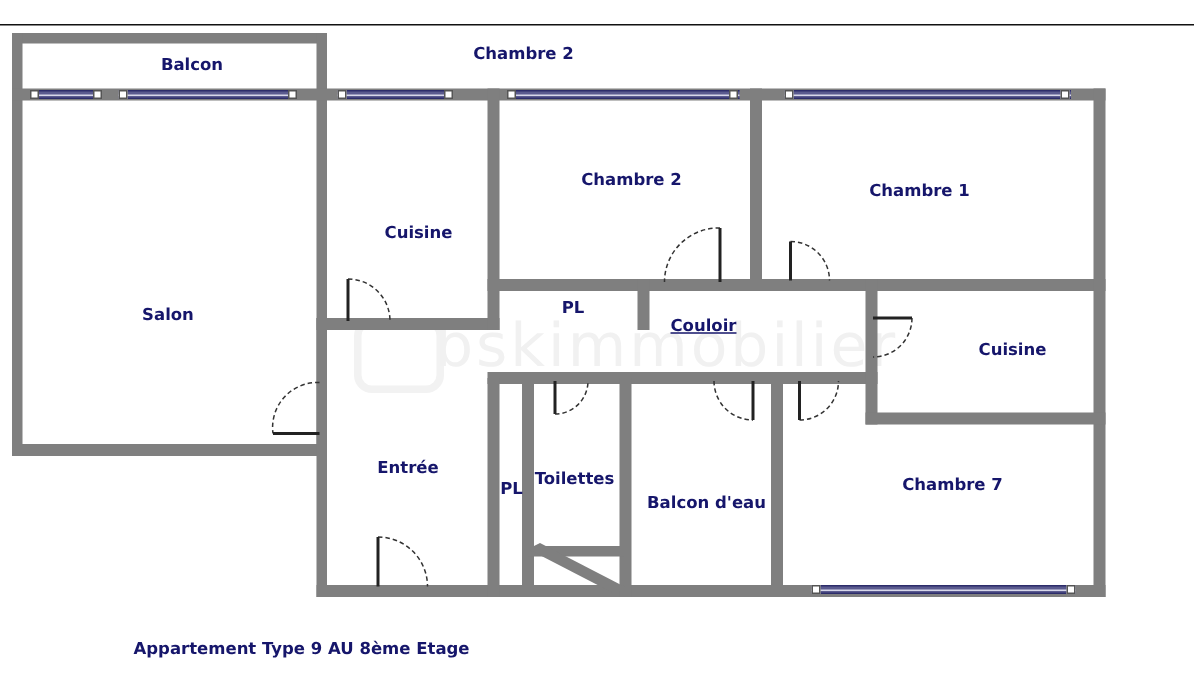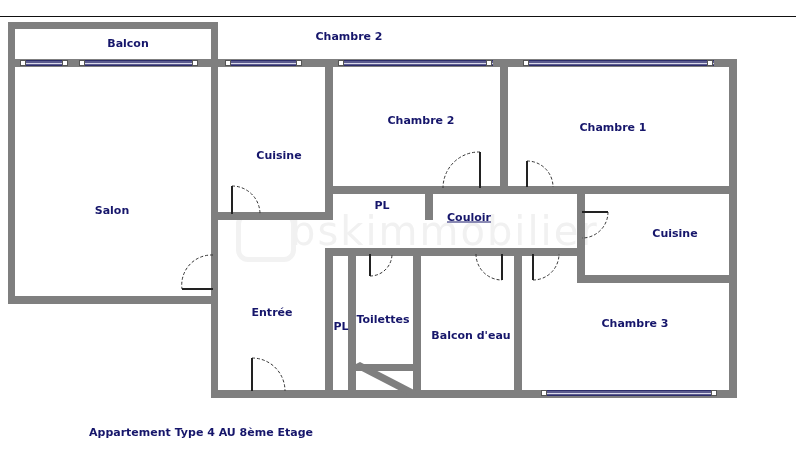--- a/index.html
+++ b/index.html
@@ -117,16 +117,16 @@
   <div class="label" style="left:279px;top:155px;text-align:right;">Cuisine</div>
   <div class="label" style="left:421px;top:120px;">Chambre 2</div>
   <div class="label" style="left:613px;top:127px;">Chambre 1</div>
   <div class="label" style="left:382px;top:205px;">PL</div>
   <div class="label" style="left:469px;top:217px;text-decoration:underline;">Couloir</div>
   <div class="label" style="left:675px;top:233px;">Cuisine</div>
   <div class="label" style="left:272px;top:312px;">Entrée</div>
   <div class="label" style="left:341px;top:326px;">PL</div>
   <div class="label" style="left:383px;top:319px;">Toilettes</div>
   <div class="label" style="left:471px;top:335px;">Balcon d'eau</div>
-  <div class="label" style="left:635px;top:323px;">Chambre 3</div>
+  <div class="label" style="left:635px;top:323px;">Chambre 7</div>
 </div>
 
-<div class="caption" style="left:89px;top:426px;">Appartement Type 4 AU 8ème Etage</div>
+<div class="caption" style="left:89px;top:426px;">Appartement Type 9 AU 8ème Etage</div>
 
 </body></html>

